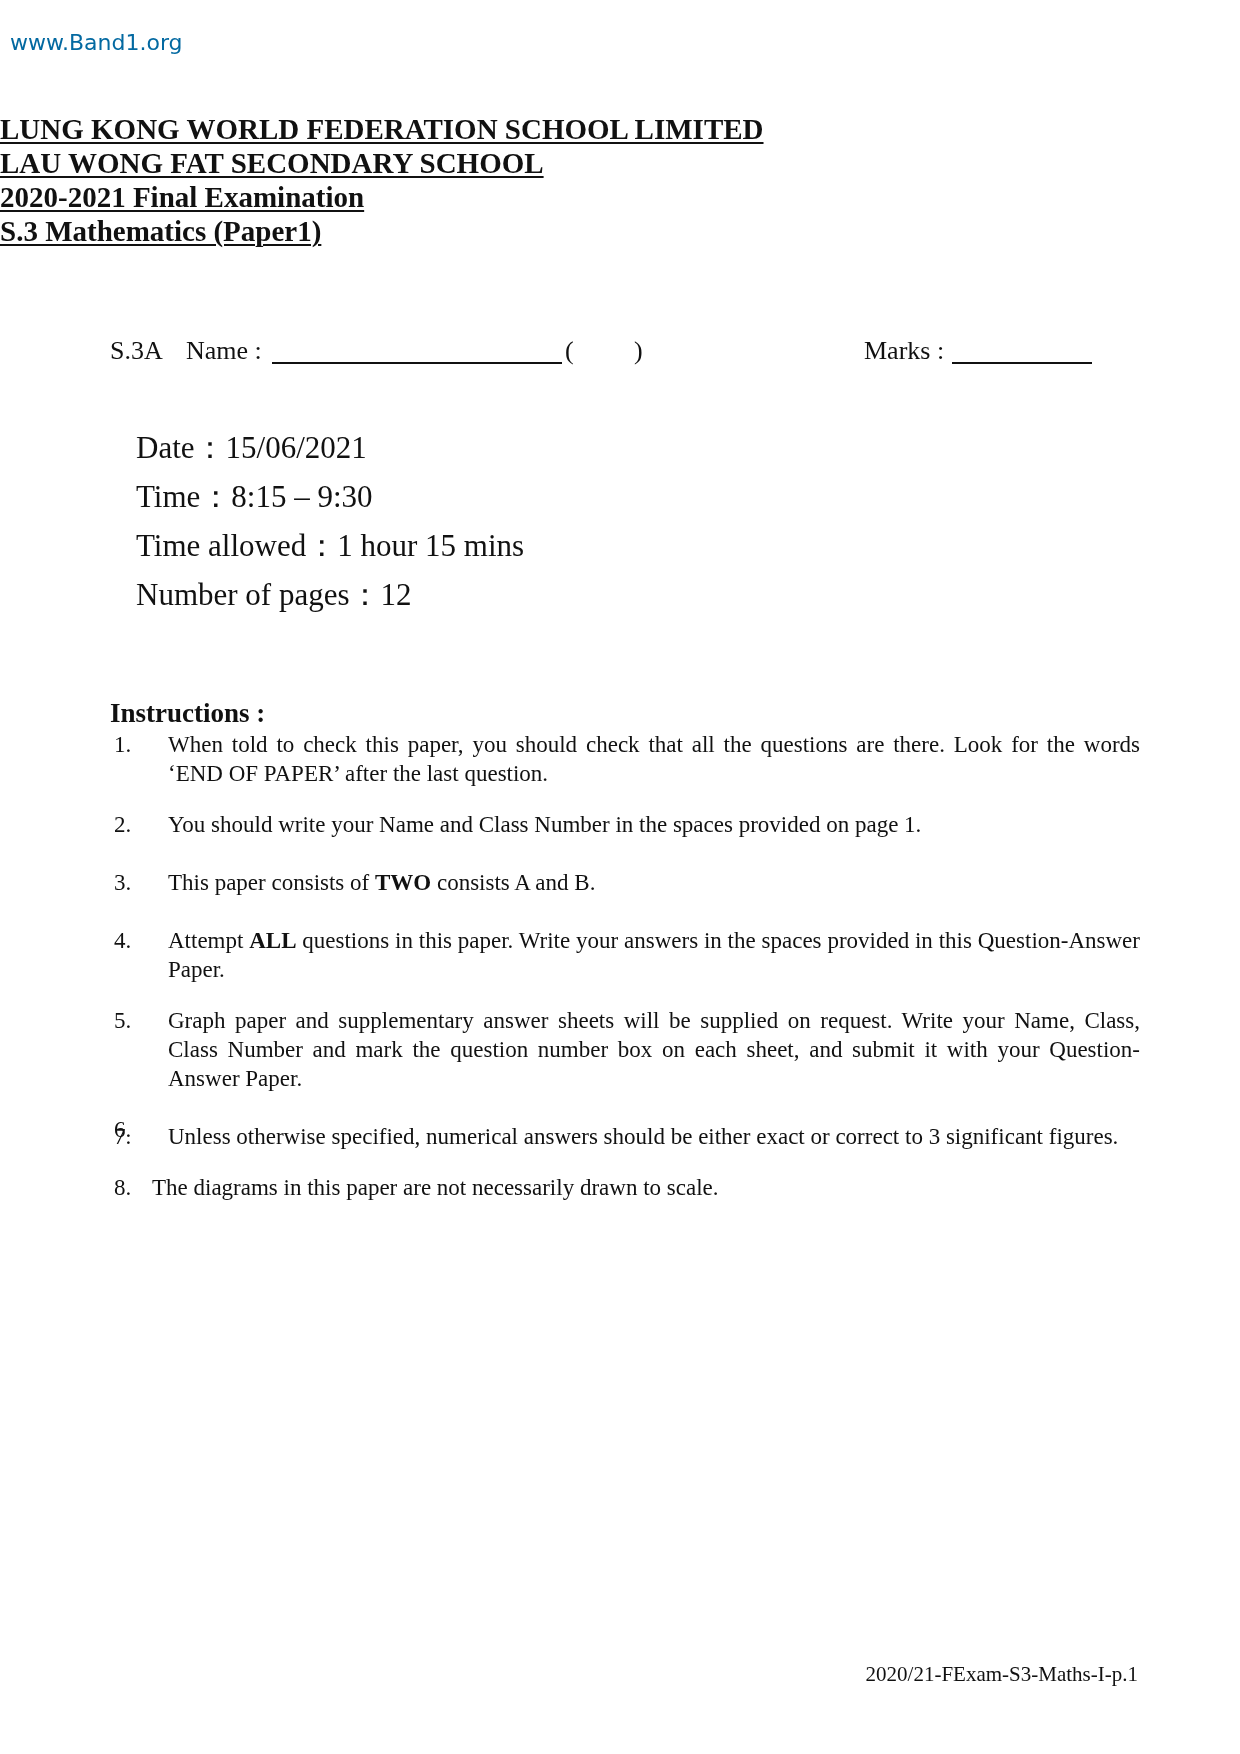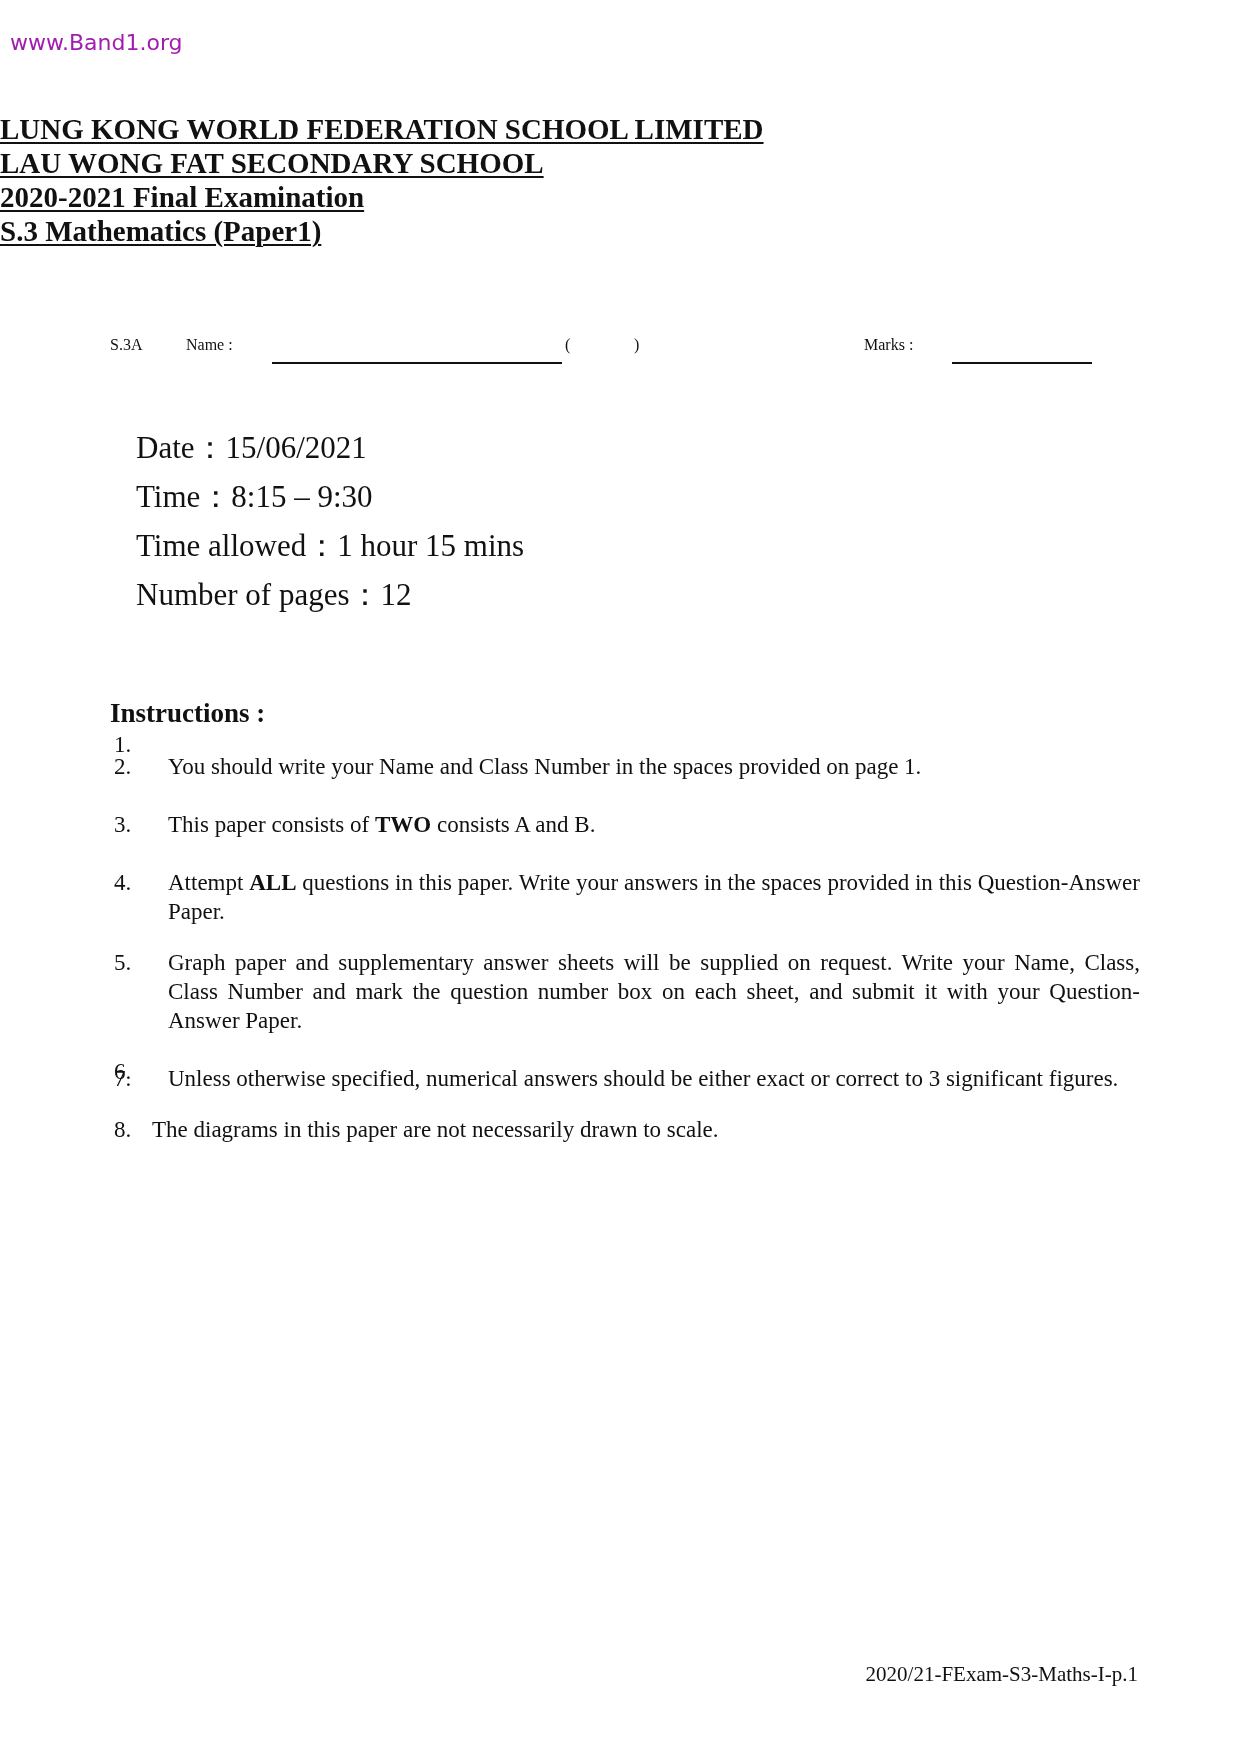--- a/index.html
+++ b/index.html
@@ -1,20 +1,20 @@
 <!DOCTYPE html>
 <html><head>
   <meta charset="utf-8">
   <style>
     html, body { margin: 0; padding: 0; background: #ffffff; }
     body { width: 1240px; height: 1754px; position: relative; overflow: hidden; color: #111; font-family: "Liberation Serif", serif; }
-    .watermark { position: absolute; left: 10px; top: 30px; font-family: "DejaVu Sans", sans-serif; font-size: 22px; color: #a21caf; }
+    .watermark { position: absolute; left: 10px; top: 30px; font-family: "DejaVu Sans", sans-serif; font-size: 22px; color: #0369a1; }
     .headings { position: absolute; left: 0; width: 1240px; top: 112px; text-align: left; }
     .headings div { font-weight: bold; font-size: 29px; line-height: 34px; text-decoration: underline; text-decoration-thickness: 2px; text-underline-offset: 3px; }
-    .name-row { position: absolute; top: 336px; left: 110px; font-size: 16px; width: 1000px; height: 40px; }
+    .name-row { position: absolute; top: 336px; left: 110px; font-size: 26px; width: 1000px; height: 40px; }
     .name-row span { position: absolute; top: 0; }
     .blank { display: inline-block; border-bottom: 2px solid #111; height: 26px; }
     .info { position: absolute; left: 136px; top: 427px; font-size: 31px; }
     .info div { height: 49px; }
     .instr-title { position: absolute; left: 110px; top: 668px; font-size: 27px; font-weight: bold; margin-top: 30px; }
     .list { position: absolute; left: 110px; top: 730px; width: 1030px; font-size: 23px; line-height: 29px; }
     .item { position: relative; padding-left: 58px; text-align: justify; }
     .item .num { position: absolute; left: 4px; top: 0; }
     .item.tight { padding-left: 42px; }
     .footer { position: absolute; right: 102px; top: 1662px; font-size: 21px; }
@@ -47,20 +47,21 @@
   <div>Time：8:15 – 9:30</div>
   <div>Time allowed：1 hour 15 mins</div>
   <div>Number of pages：12</div>
 </div>
 
 <div class="instr-title">Instructions :</div>
 
 <div class="list">
   <div class="item" style="margin-bottom:22px">
     <span class="num">1.</span>
+    <span>When told to check this paper, you should check that all the questions are there.  Look for the words ‘END OF PAPER’ after the last question.</span>
   </div>
   <div class="item" style="margin-bottom:29px">
     <span class="num">2.</span>
     <span>You should write your Name and Class Number in the spaces provided on page 1.</span>
   </div>
   <div class="item" style="margin-bottom:29px">
     <span class="num">3.</span>
     <span>This paper consists of </span><b>TWO</b><span> consists A and B.</span>
   </div>
   <div class="item" style="margin-bottom:22px">

